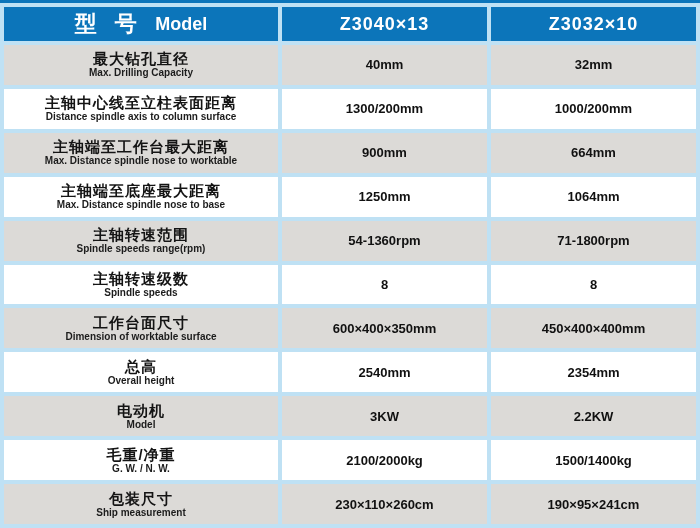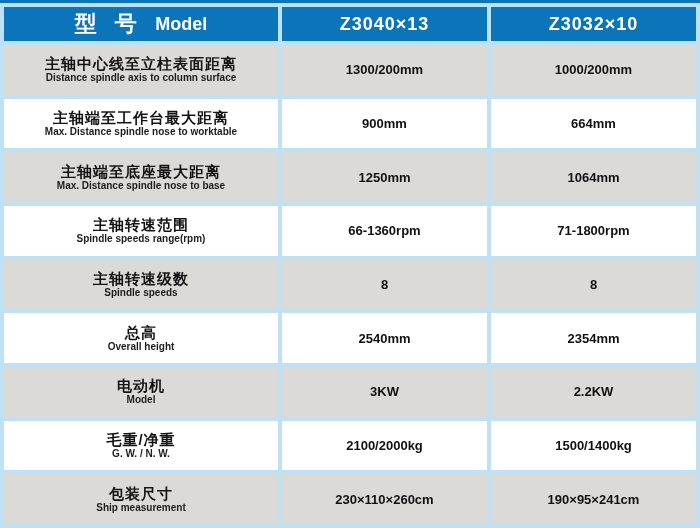--- a/index.html
+++ b/index.html
@@ -91,20 +91,28 @@
     <tbody>
       <tr class="head-row">
         <td>
           <span class="head-zh">型 号</span>
           <span class="head-en">Model</span>
         </td>
         <td class="head-model">Z3040×13</td>
         <td class="head-model">Z3032×10</td>
       </tr>
 
+      <tr class="data-row">
+        <td class="label-cell">
+          <div class="zh">最大钻孔直径</div>
+          <div class="en">Max. Drilling Capacity</div>
+        </td>
+        <td class="value-cell">40mm</td>
+        <td class="value-cell">32mm</td>
+      </tr>
 
 
       <tr class="data-row">
         <td class="label-cell">
           <div class="zh">主轴中心线至立柱表面距离</div>
           <div class="en">Distance spindle axis to column surface</div>
         </td>
         <td class="value-cell">1300/200mm</td>
         <td class="value-cell">1000/200mm</td>
       </tr>
@@ -126,33 +134,41 @@
         <td class="value-cell">1250mm</td>
         <td class="value-cell">1064mm</td>
       </tr>
 
 
       <tr class="data-row">
         <td class="label-cell">
           <div class="zh">主轴转速范围</div>
           <div class="en">Spindle speeds range(rpm)</div>
         </td>
-        <td class="value-cell">66-1360rpm</td>
+        <td class="value-cell">54-1360rpm</td>
         <td class="value-cell">71-1800rpm</td>
       </tr>
 
       <tr class="data-row">
         <td class="label-cell">
           <div class="zh">主轴转速级数</div>
           <div class="en">Spindle speeds</div>
         </td>
         <td class="value-cell">8</td>
         <td class="value-cell">8</td>
       </tr>
 
+      <tr class="data-row">
+        <td class="label-cell">
+          <div class="zh">工作台面尺寸</div>
+          <div class="en">Dimension of worktable surface</div>
+        </td>
+        <td class="value-cell">600×400×350mm</td>
+        <td class="value-cell">450×400×400mm</td>
+      </tr>
 
 
       <tr class="data-row">
         <td class="label-cell">
           <div class="zh">总高</div>
           <div class="en">Overall height</div>
         </td>
         <td class="value-cell">2540mm</td>
         <td class="value-cell">2354mm</td>
       </tr>

